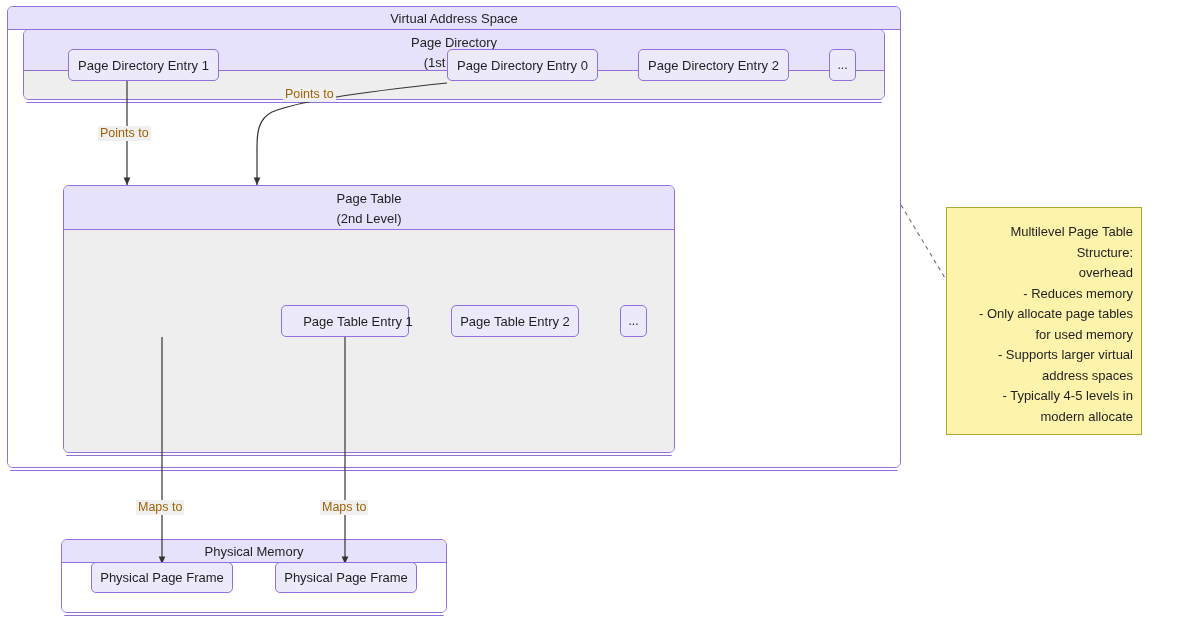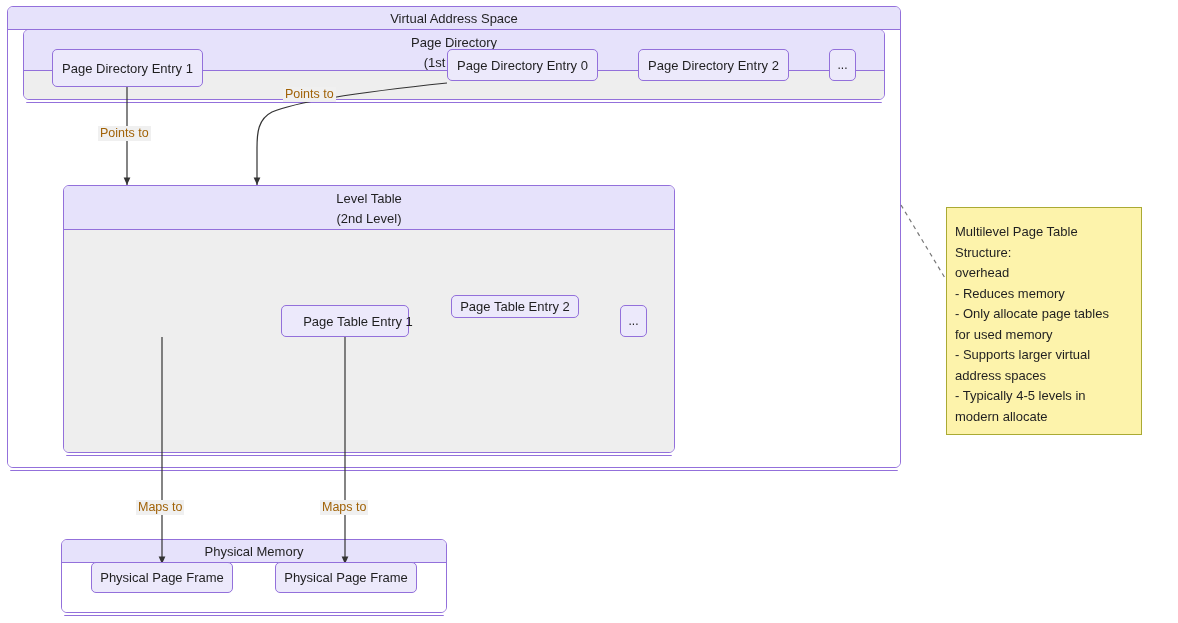--- a/index.html
+++ b/index.html
@@ -77,21 +77,21 @@
   }
 
   
   .note{
     position:absolute;
     box-sizing:border-box;
     background:#fdf3ab;
     border:1px solid #aaaa33;
     font-size:13px;
     line-height:20.5px;
-    text-align:left;
+    text-align:right;
     color:#1f1f20;
     padding:14px 8px;
     z-index:7;
   }
   .note div{white-space:nowrap;}
 
   svg.edges{position:absolute;left:0;top:0;width:1178px;height:623px;overflow:visible;z-index:2;}
 </style>
 </head>
 <body>
@@ -122,50 +122,50 @@
   </div>
 
   <div class="cluster" style="left:23px;top:29px;width:862px;height:71px;">
     <div class="hdr" style="height:41px;line-height:20px;padding-top:3px;">
       <div>Page Directory</div>
       <div>(1st Level)</div>
     </div>
     <div class="body" style="height:28px;"></div>
   </div>
 
-  <div class="node" style="left:52px;top:49px;width:151px;height:38px;">
+  <div class="node" style="left:68px;top:49px;width:151px;height:32px;">
     <span>Page Directory Entry 1</span>
   </div>
 
   <div class="node" style="left:447px;top:49px;width:151px;height:32px;">
     <span>Page Directory Entry 0</span>
   </div>
 
   <div class="node" style="left:638px;top:49px;width:151px;height:32px;">
     <span>Page Directory Entry 2</span>
   </div>
 
   <div class="node" style="left:829px;top:49px;width:27px;height:32px;font-size:12px;">
     <span>...</span>
   </div>
 
   <div class="cluster" style="left:63px;top:185px;width:612px;height:268px;">
     <div class="hdr" style="height:44px;line-height:20px;padding-top:3px;">
-      <div>Level Table</div>
+      <div>Page Table</div>
       <div>(2nd Level)</div>
     </div>
     <div class="body" style="height:222px;"></div>
   </div>
 
 
   <div class="node" style="left:281px;top:305px;width:128px;height:32px;padding-left:26px;">
     <span>Page Table Entry 1</span>
   </div>
 
-  <div class="node" style="left:451px;top:295px;width:128px;height:23px;text-align:right;">
+  <div class="node" style="left:451px;top:305px;width:128px;height:32px;text-align:right;">
     <span>Page Table Entry 2</span>
   </div>
 
   <div class="node" style="left:620px;top:305px;width:27px;height:32px;font-size:12px;">
     <span>...</span>
   </div>
 
   <div class="cluster plain" style="left:61px;top:539px;width:386px;height:74px;">
     <div class="hdr" style="height:23px;">Physical Memory</div>
     <div class="body" style="height:49px;background:#ffffff;"></div>

